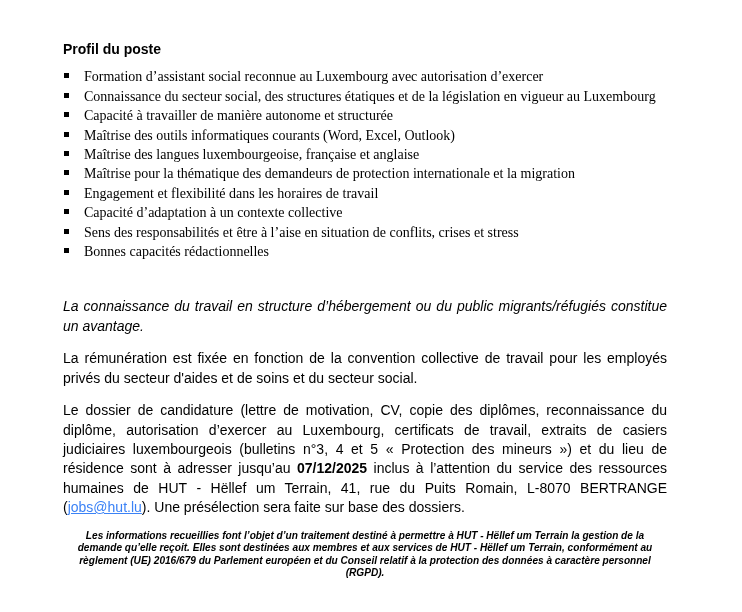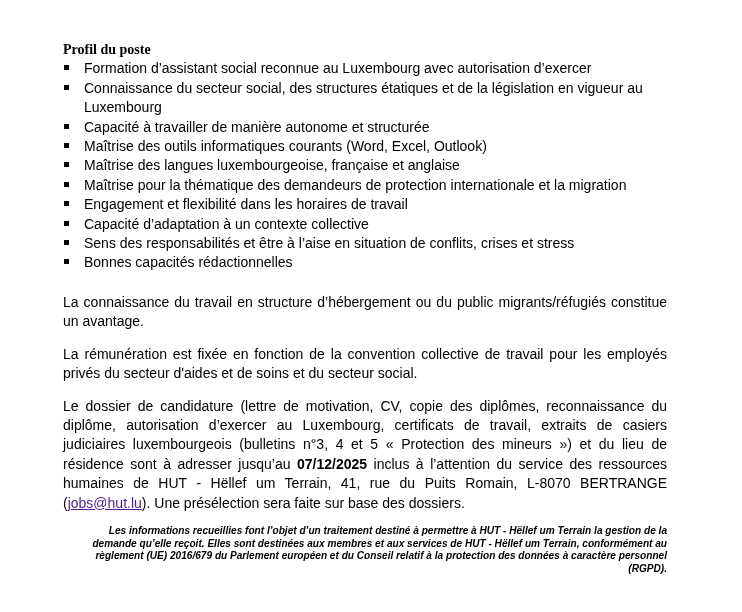--- a/index.html
+++ b/index.html
@@ -1,34 +1,34 @@
 <!DOCTYPE html>
 <html><head>
   <meta charset="utf-8">
   <style>
     html, body { margin: 0; padding: 0; background: #ffffff; }
     body {
       width: 742px; height: 612px; overflow: hidden; position: relative;
       font-family: "Liberation Sans", sans-serif; color: #000000;
     }
     .page { position: absolute; left: 63px; top: 40px; width: 604px; font-size: 14px; line-height: 19.4px; }
-    .heading { font-weight: bold; margin: 0 0 0 0; font-family: Liberation Serif, serif; }
+    .heading { font-weight: bold; margin: 0 0 8px 0; }
     ul.bullets { list-style: none; margin: 0; padding: 0; }
-    ul.bullets li { position: relative; padding-left: 21px; }
+    ul.bullets li { position: relative; padding-left: 21px; font-family: Liberation Serif, serif; }
     ul.bullets li .bullet {
       position: absolute; left: 1px; top: 6px; width: 5px; height: 5px; background: #000;
     }
     .para { text-align: justify; margin: 0; }
-    .p1 { margin-top: 20px; }
+    .p1 { margin-top: 36px; font-style: italic; }
     .p2 { margin-top: 13px; }
     .p3 { margin-top: 13px; }
-    .link { color: #4c1d95; text-decoration: underline; }
+    .link { color: #3b82f6; text-decoration: underline; }
     .legal {
       margin-top: 12px; font-size: 10.1px; line-height: 12.6px; font-weight: bold; font-style: italic;
-      text-align: right;
+      text-align: center;
     }
   </style>
 </head>
 <body>
 
 <div class="page">
   <div class="heading">Profil du poste</div>
   <ul class="bullets">
     <li><span class="bullet"></span><span>Formation d’assistant social reconnue au Luxembourg avec autorisation d’exercer</span></li>
     <li><span class="bullet"></span><span>Connaissance du secteur social, des structures étatiques et de la législation en vigueur au Luxembourg</span></li>

